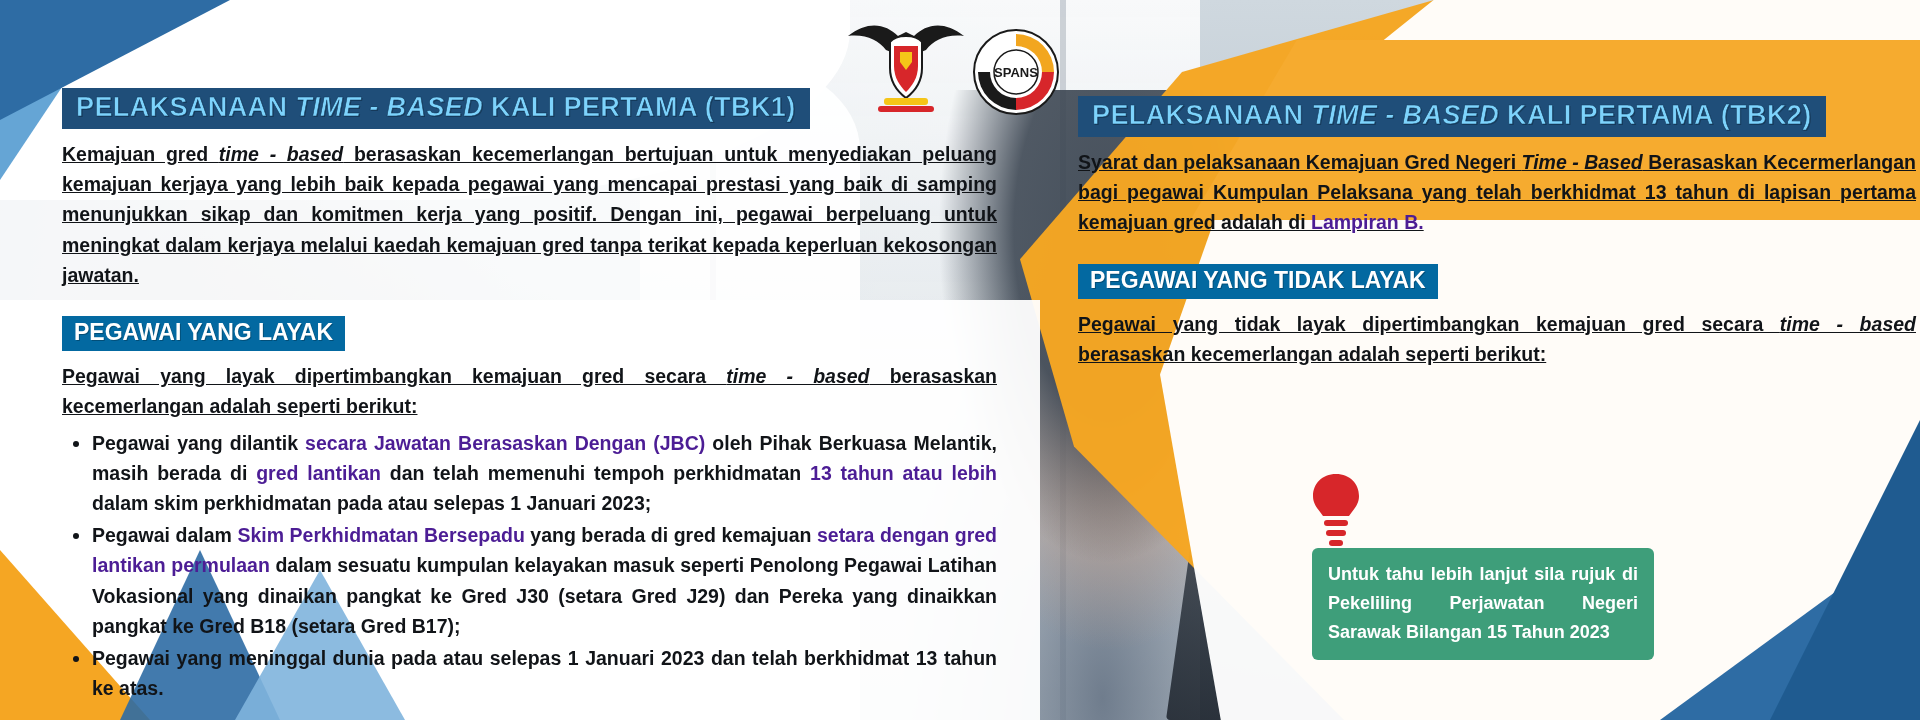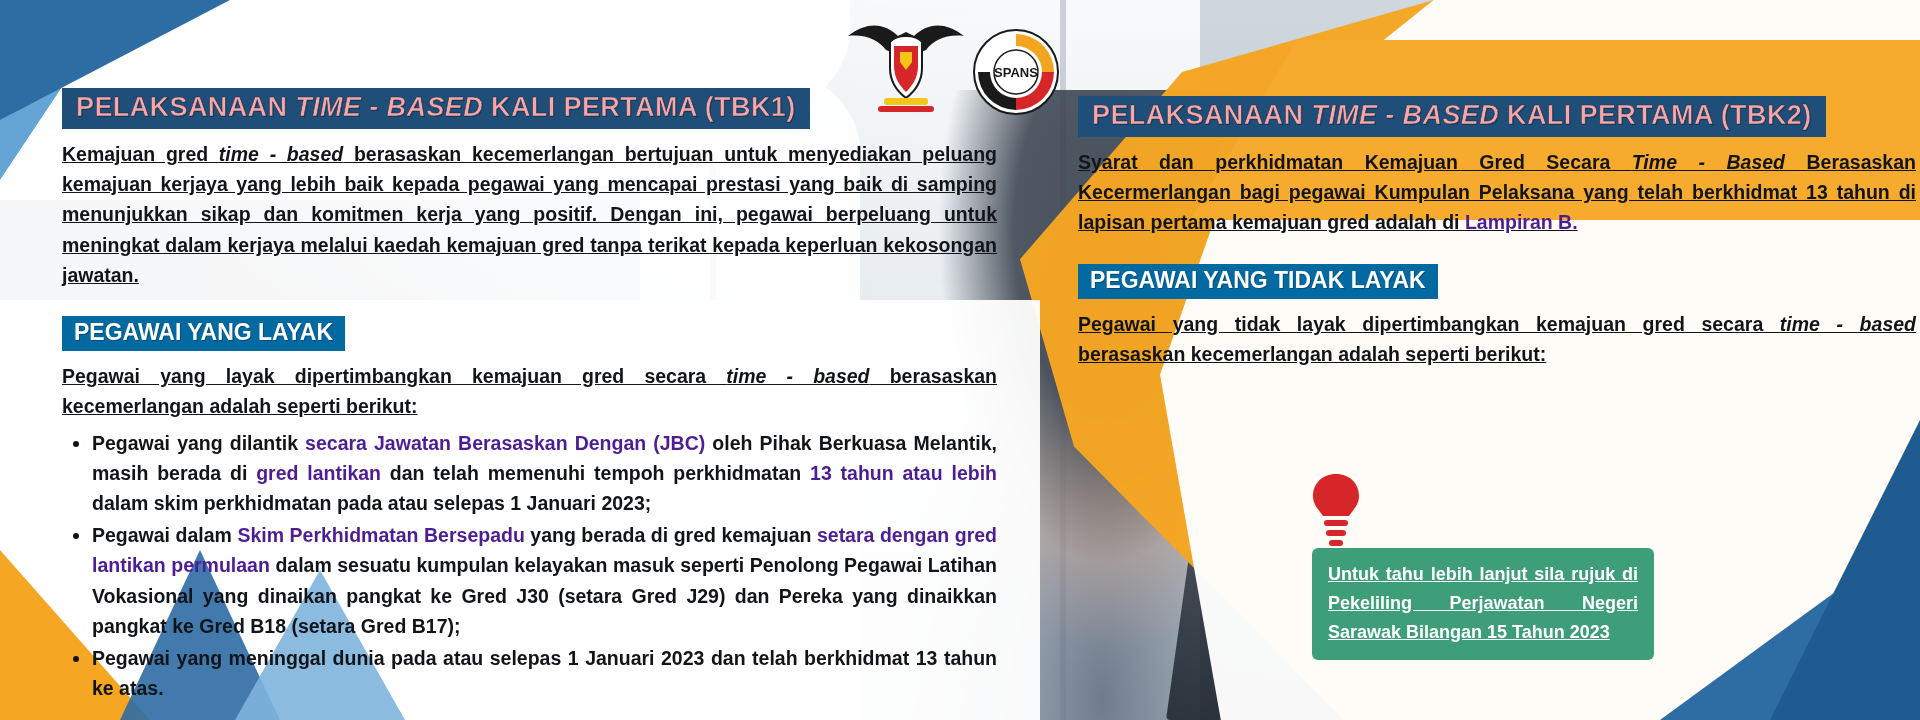--- a/index.html
+++ b/index.html
@@ -175,21 +175,21 @@
   .col-right {
     position: absolute;
     left: 1078px; top: 96px;
     width: 838px;
   }
   .heading {
     display: inline-block;
     font-size: 27px;
     font-weight: bold;
     letter-spacing: .4px;
-    color: #fca5a5;
+    color: #7dd3fc;
     background: #1f4e79;
     padding: 4px 14px 6px 14px;
     margin: 0 0 10px 0;
     text-transform: uppercase;
     -webkit-text-stroke: 0.6px #123a5d;
     text-shadow: 1px 1px 0 rgba(0,0,0,0.25);
   }
   .heading .ital { font-style: italic; }
   .sub-heading {
     display: inline-block;
@@ -237,21 +237,20 @@
     left: 1312px; top: 548px;
     width: 310px;
     background: #3e9e7a;
     color: #ffffff;
     font-size: 18px;
     font-weight: bold;
     line-height: 1.6;
     padding: 12px 16px 14px 16px;
     border-radius: 6px;
     text-align: justify;
-    text-decoration: underline;
   }
 </style>
 </head>
 <body>
 
 <div class="poster">
 
   <div class="photo-bg"></div>
   <div class="photo-window"></div>
   <div class="photo-left-person"></div>
@@ -306,21 +305,21 @@
     <ul class="bullets" id="left-bullets">
         <li><span>Pegawai yang dilantik </span><span class="red">secara Jawatan Berasaskan Dengan (JBC)</span><span> oleh Pihak Berkuasa Melantik, masih berada di </span><span class="red">gred lantikan</span><span> dan telah memenuhi tempoh perkhidmatan </span><span class="red">13 tahun atau lebih</span><span> dalam skim perkhidmatan pada atau selepas 1 Januari 2023;</span></li>
         <li><span>Pegawai dalam </span><span class="red">Skim Perkhidmatan Bersepadu</span><span> yang berada di gred kemajuan </span><span class="red">setara dengan gred lantikan permulaan</span><span> dalam sesuatu kumpulan kelayakan masuk seperti Penolong Pegawai Latihan Vokasional yang dinaikan pangkat ke Gred J30 (setara Gred J29) dan Pereka yang dinaikkan pangkat ke Gred B18 (setara Gred B17);</span></li>
         <li><span>Pegawai yang meninggal dunia pada atau selepas 1 Januari 2023 dan telah berkhidmat 13 tahun ke atas.</span></li>
       </ul>
   </div>
 
   <div class="col-right">
     <div class="heading"><span>PELAKSANAAN </span><span class="ital">TIME - BASED</span><span> KALI PERTAMA (TBK2)</span></div>
 
-    <p class="para r"><span>Syarat dan perkhidmatan Kemajuan Gred Secara </span><span class="ital">Time - Based</span><span> Berasaskan Kecermerlangan bagi pegawai Kumpulan Pelaksana yang telah berkhidmat 13 tahun di lapisan pertama kemajuan gred adalah di </span><span class="red">Lampiran B.</span></p>
+    <p class="para r"><span>Syarat dan pelaksanaan Kemajuan Gred Negeri </span><span class="ital">Time - Based</span><span> Berasaskan Kecermerlangan bagi pegawai Kumpulan Pelaksana yang telah berkhidmat 13 tahun di lapisan pertama kemajuan gred adalah di </span><span class="red">Lampiran B.</span></p>
 
     <div class="sub-heading">PEGAWAI YANG TIDAK LAYAK</div>
 
     <p class="para r"><span>Pegawai yang tidak layak dipertimbangkan kemajuan gred secara </span><span class="ital">time - based</span><span> berasaskan kecemerlangan adalah seperti berikut:</span></p>
 
   </div>
 
   <div class="bulb">
     <svg viewBox="0 0 60 80" width="60" height="80">
       <path d="M30 4 C16 4 7 14 7 26 C7 35 13 40 17 46 L43 46 C47 40 53 35 53 26 C53 14 44 4 30 4 Z" fill="#d7262a"></path>

